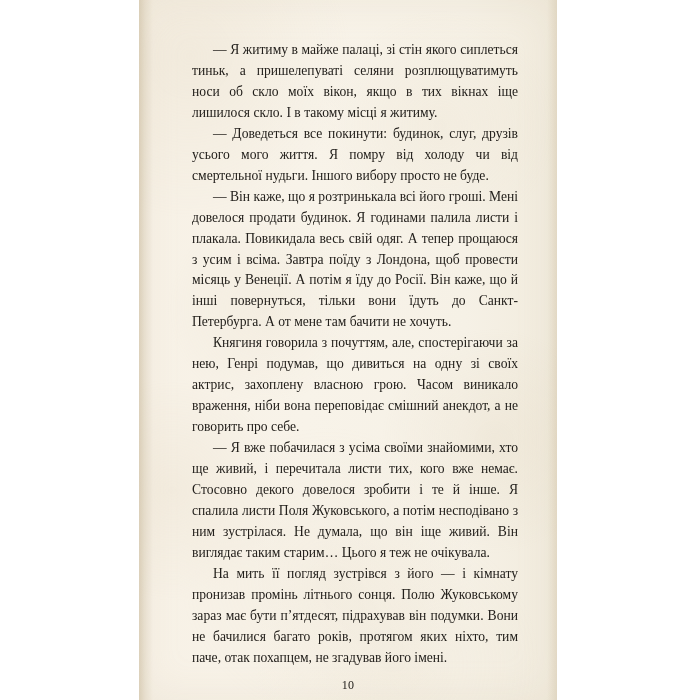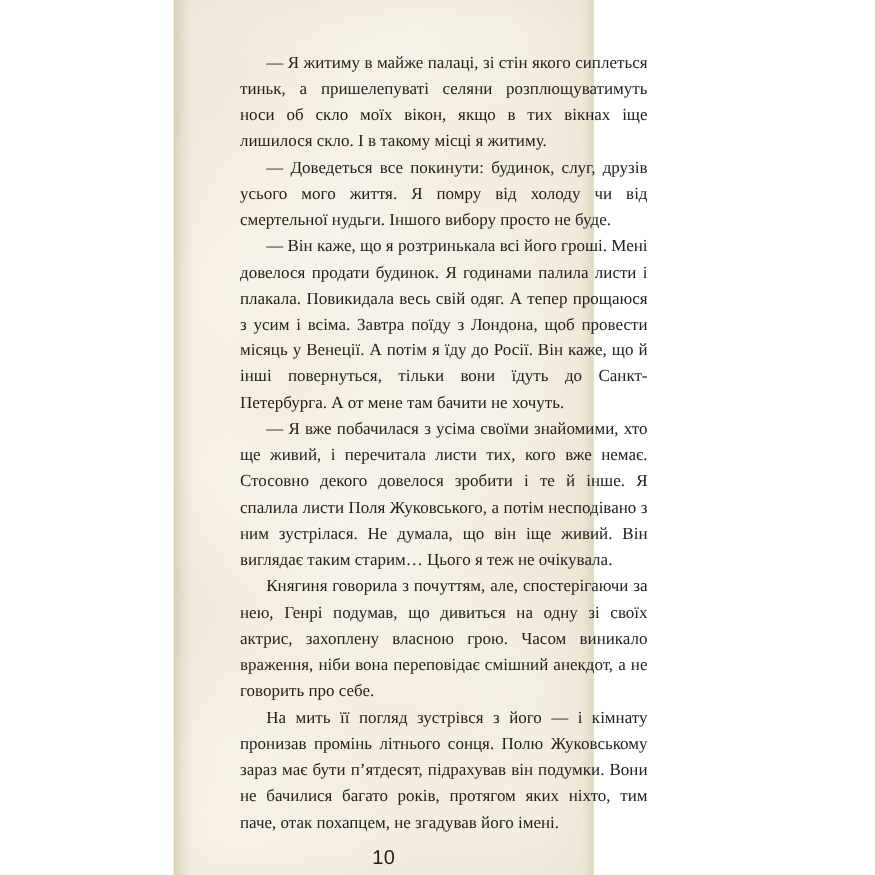--- a/index.html
+++ b/index.html
@@ -16,21 +16,21 @@
     width: 700px;
     height: 700px;
     background: #ffffff;
   }
 
   
   #book-page {
     position: absolute;
     left: 139px;
     top: 0;
-    width: 336px;
+    width: 418px;
     height: 700px;
     background: #f6f0e4;
     background-image:
       linear-gradient(90deg,
         #efe7d8 0px,
         #f7f1e6 6px,
         #f8f3e9 40%,
         #f6f1e6 78%,
         #f1ebdd 100%);
     box-shadow: inset 0 0 40px rgba(205,190,160,0.18);
@@ -93,22 +93,22 @@
     text-align: justify;
   }
 
   
   #page-number {
     position: absolute;
     left: 0;
     right: 0;
     top: 678px;
     text-align: center;
-    font-family: Liberation Sans, sans-serif;
-    font-size: 16px;
+    font-family: Liberation Serif, serif;
+    font-size: 12px;
     color: #23201c;
     letter-spacing: .3px;
   }
 
   
   .surround {
     position: absolute;
     top: 0;
     height: 700px;
     background: #ffffff;
@@ -126,22 +126,22 @@
 
   <div id="book-page">
     <div id="paper-grain"></div>
     <div id="gutter-shadow"></div>
     <div id="outer-edge-shadow"></div>
 
     <div id="text-column">
       <p>— Я житиму в майже палаці, зі стін якого сиплеться тиньк, а пришелепуваті селяни розплющуватимуть носи об скло моїх вікон, якщо в тих вікнах іще лишилося скло. І в такому місці я житиму.</p>
       <p>— Доведеться все покинути: будинок, слуг, друзів усього мого життя. Я помру від холоду чи від смертельної нудьги. Іншого вибору просто не буде.</p>
       <p>— Він каже, що я розтринькала всі його гроші. Мені довелося продати будинок. Я годинами палила листи і плакала. Повикидала весь свій одяг. А тепер прощаюся з усим і всіма. Завтра поїду з Лондона, щоб провести місяць у Венеції. А потім я їду до Росії. Він каже, що й інші повернуться, тільки вони їдуть до Санкт-Петербурга. А от мене там бачити не хочуть.</p>
+      <p>Княгиня говорила з почуттям, але, спостерігаючи за нею, Генрі подумав, що дивиться на одну зі своїх актрис, захоплену власною грою. Часом виникало враження, ніби вона переповідає смішний анекдот, а не говорить про себе.</p>
       <p>— Я вже побачилася з усіма своїми знайомими, хто ще живий, і перечитала листи тих, кого вже немає. Стосовно декого довелося зробити і те й інше. Я спалила листи Поля Жуковського, а потім несподівано з ним зустрілася. Не думала, що він іще живий. Він виглядає таким старим… Цього я теж не очікувала.</p>
-      <p>Княгиня говорила з почуттям, але, спостерігаючи за нею, Генрі подумав, що дивиться на одну зі своїх актрис, захоплену власною грою. Часом виникало враження, ніби вона переповідає смішний анекдот, а не говорить про себе.</p>
       <p>На мить її погляд зустрівся з його — і кімнату пронизав промінь літнього сонця. Полю Жуковському зараз має бути п’ятдесят, підрахував він подумки. Вони не бачилися багато років, протягом яких ніхто, тим паче, отак похапцем, не згадував його імені.</p>
 
     </div>
 
     <div id="page-number">10</div>
   </div>
 
 </div>
 
 </body></html>

